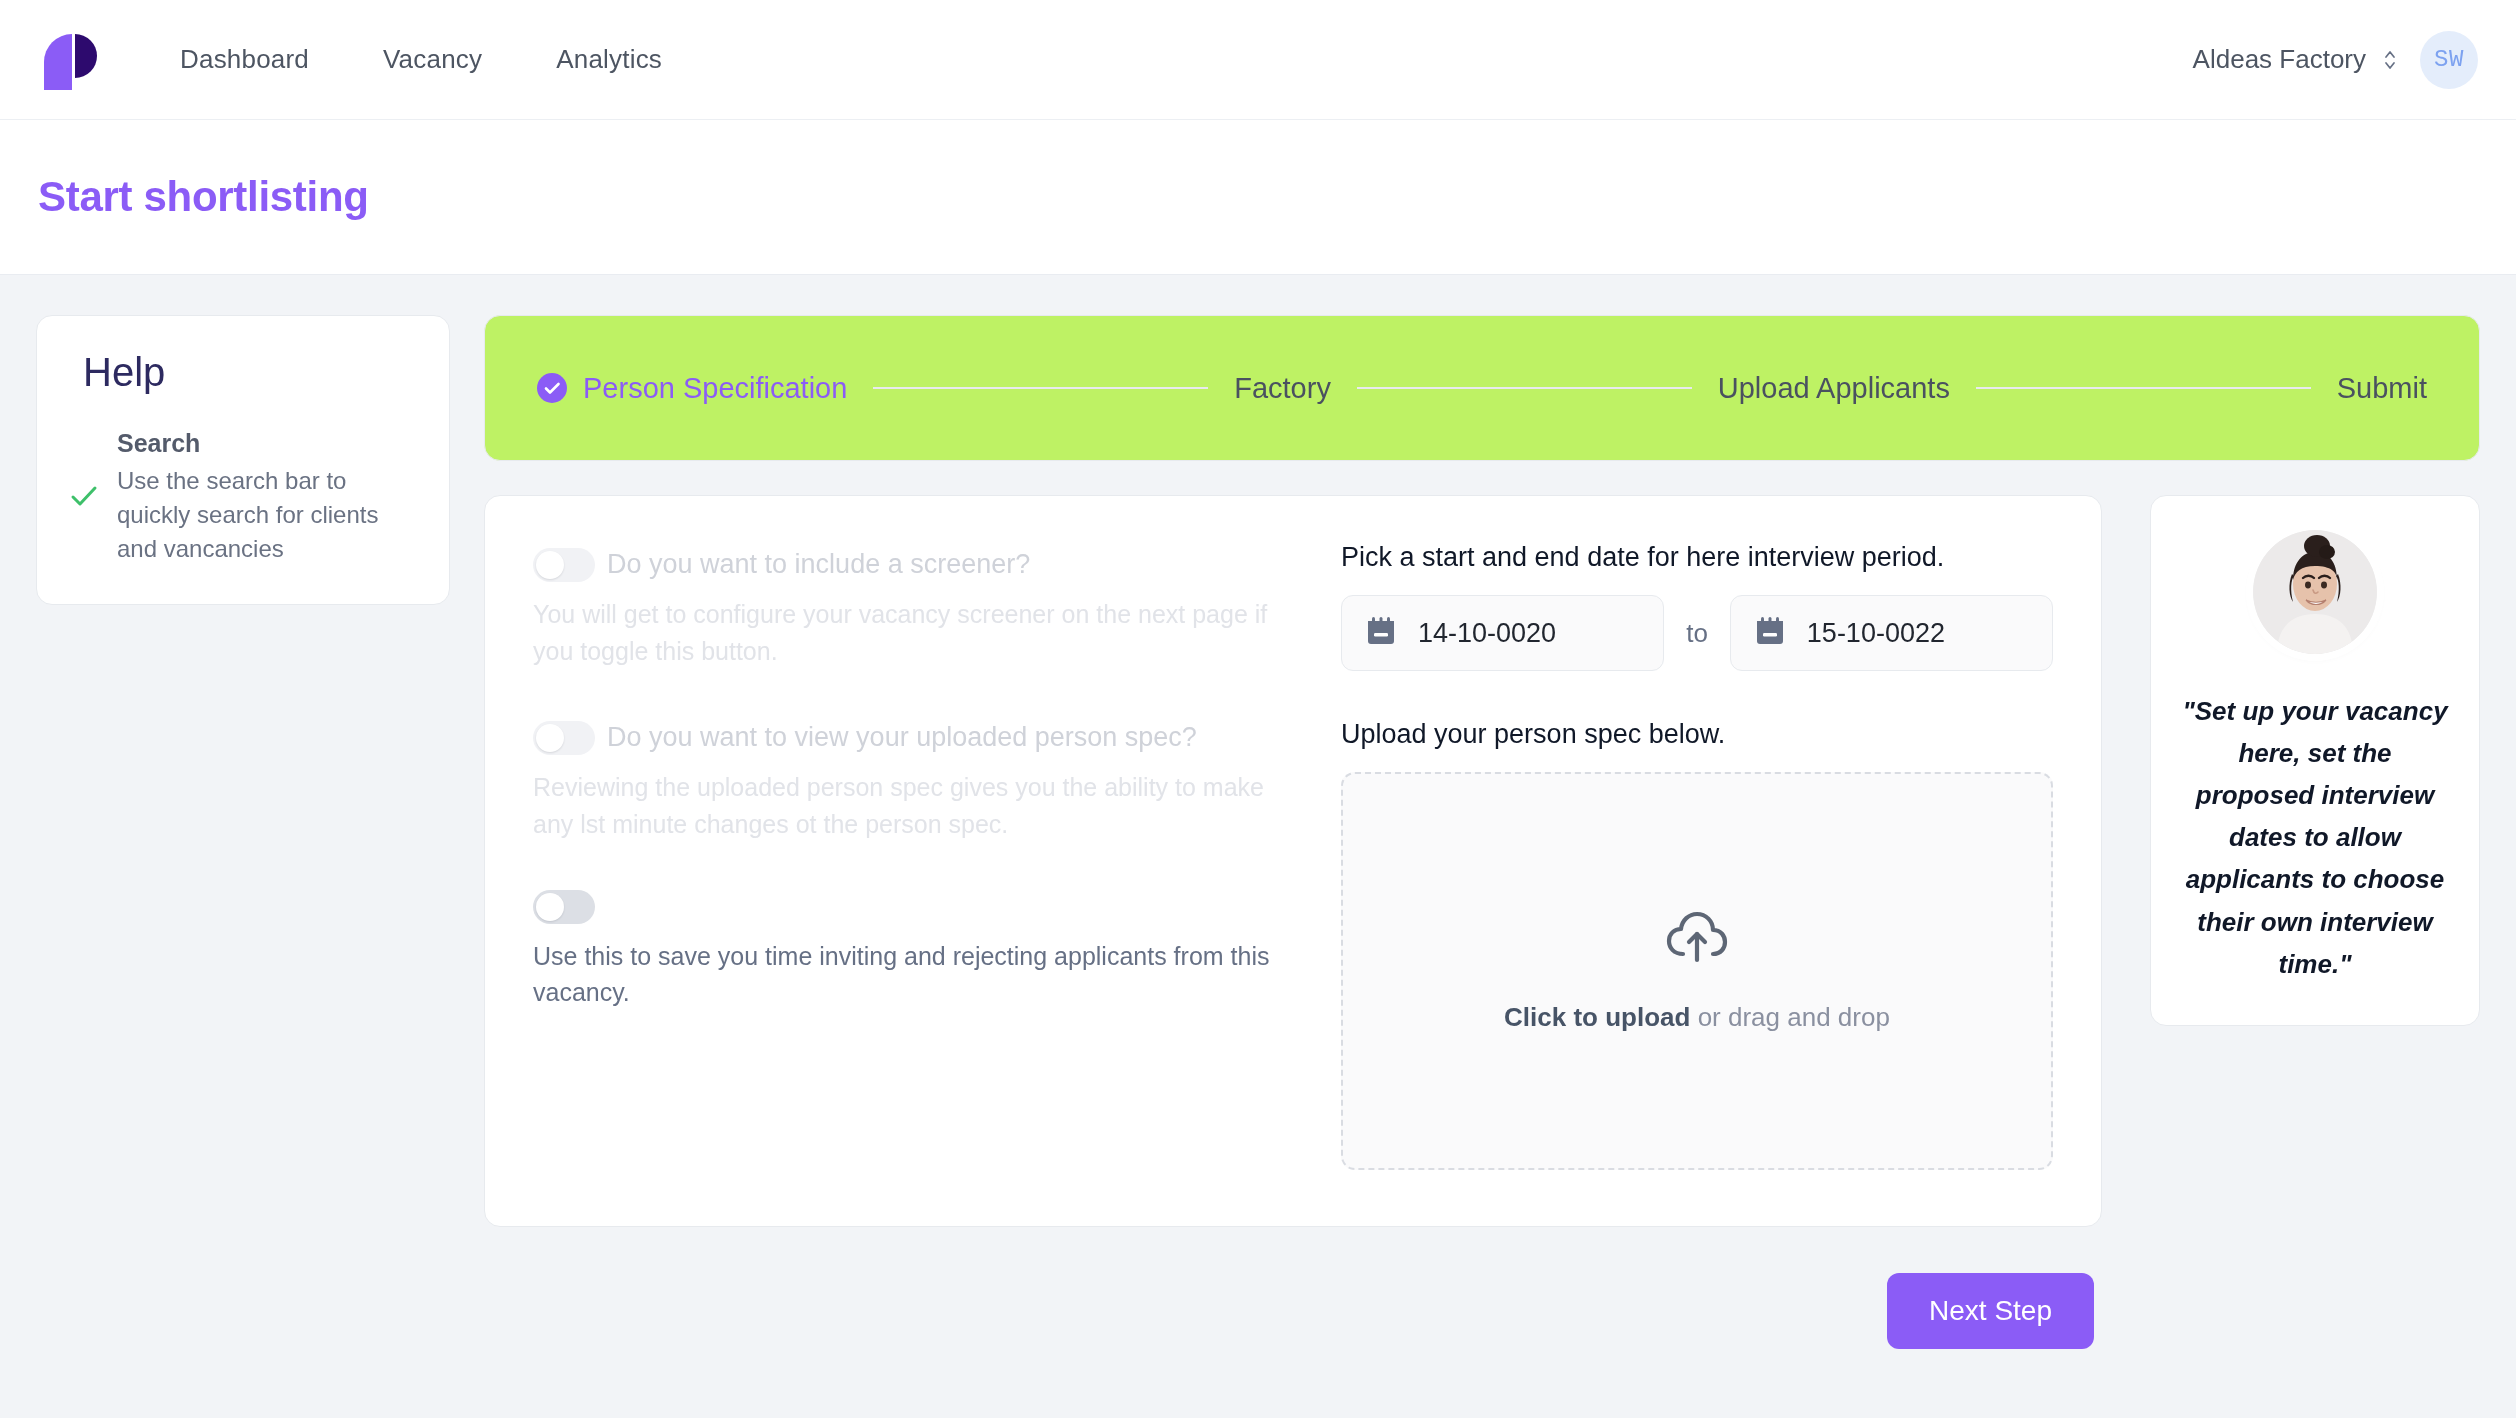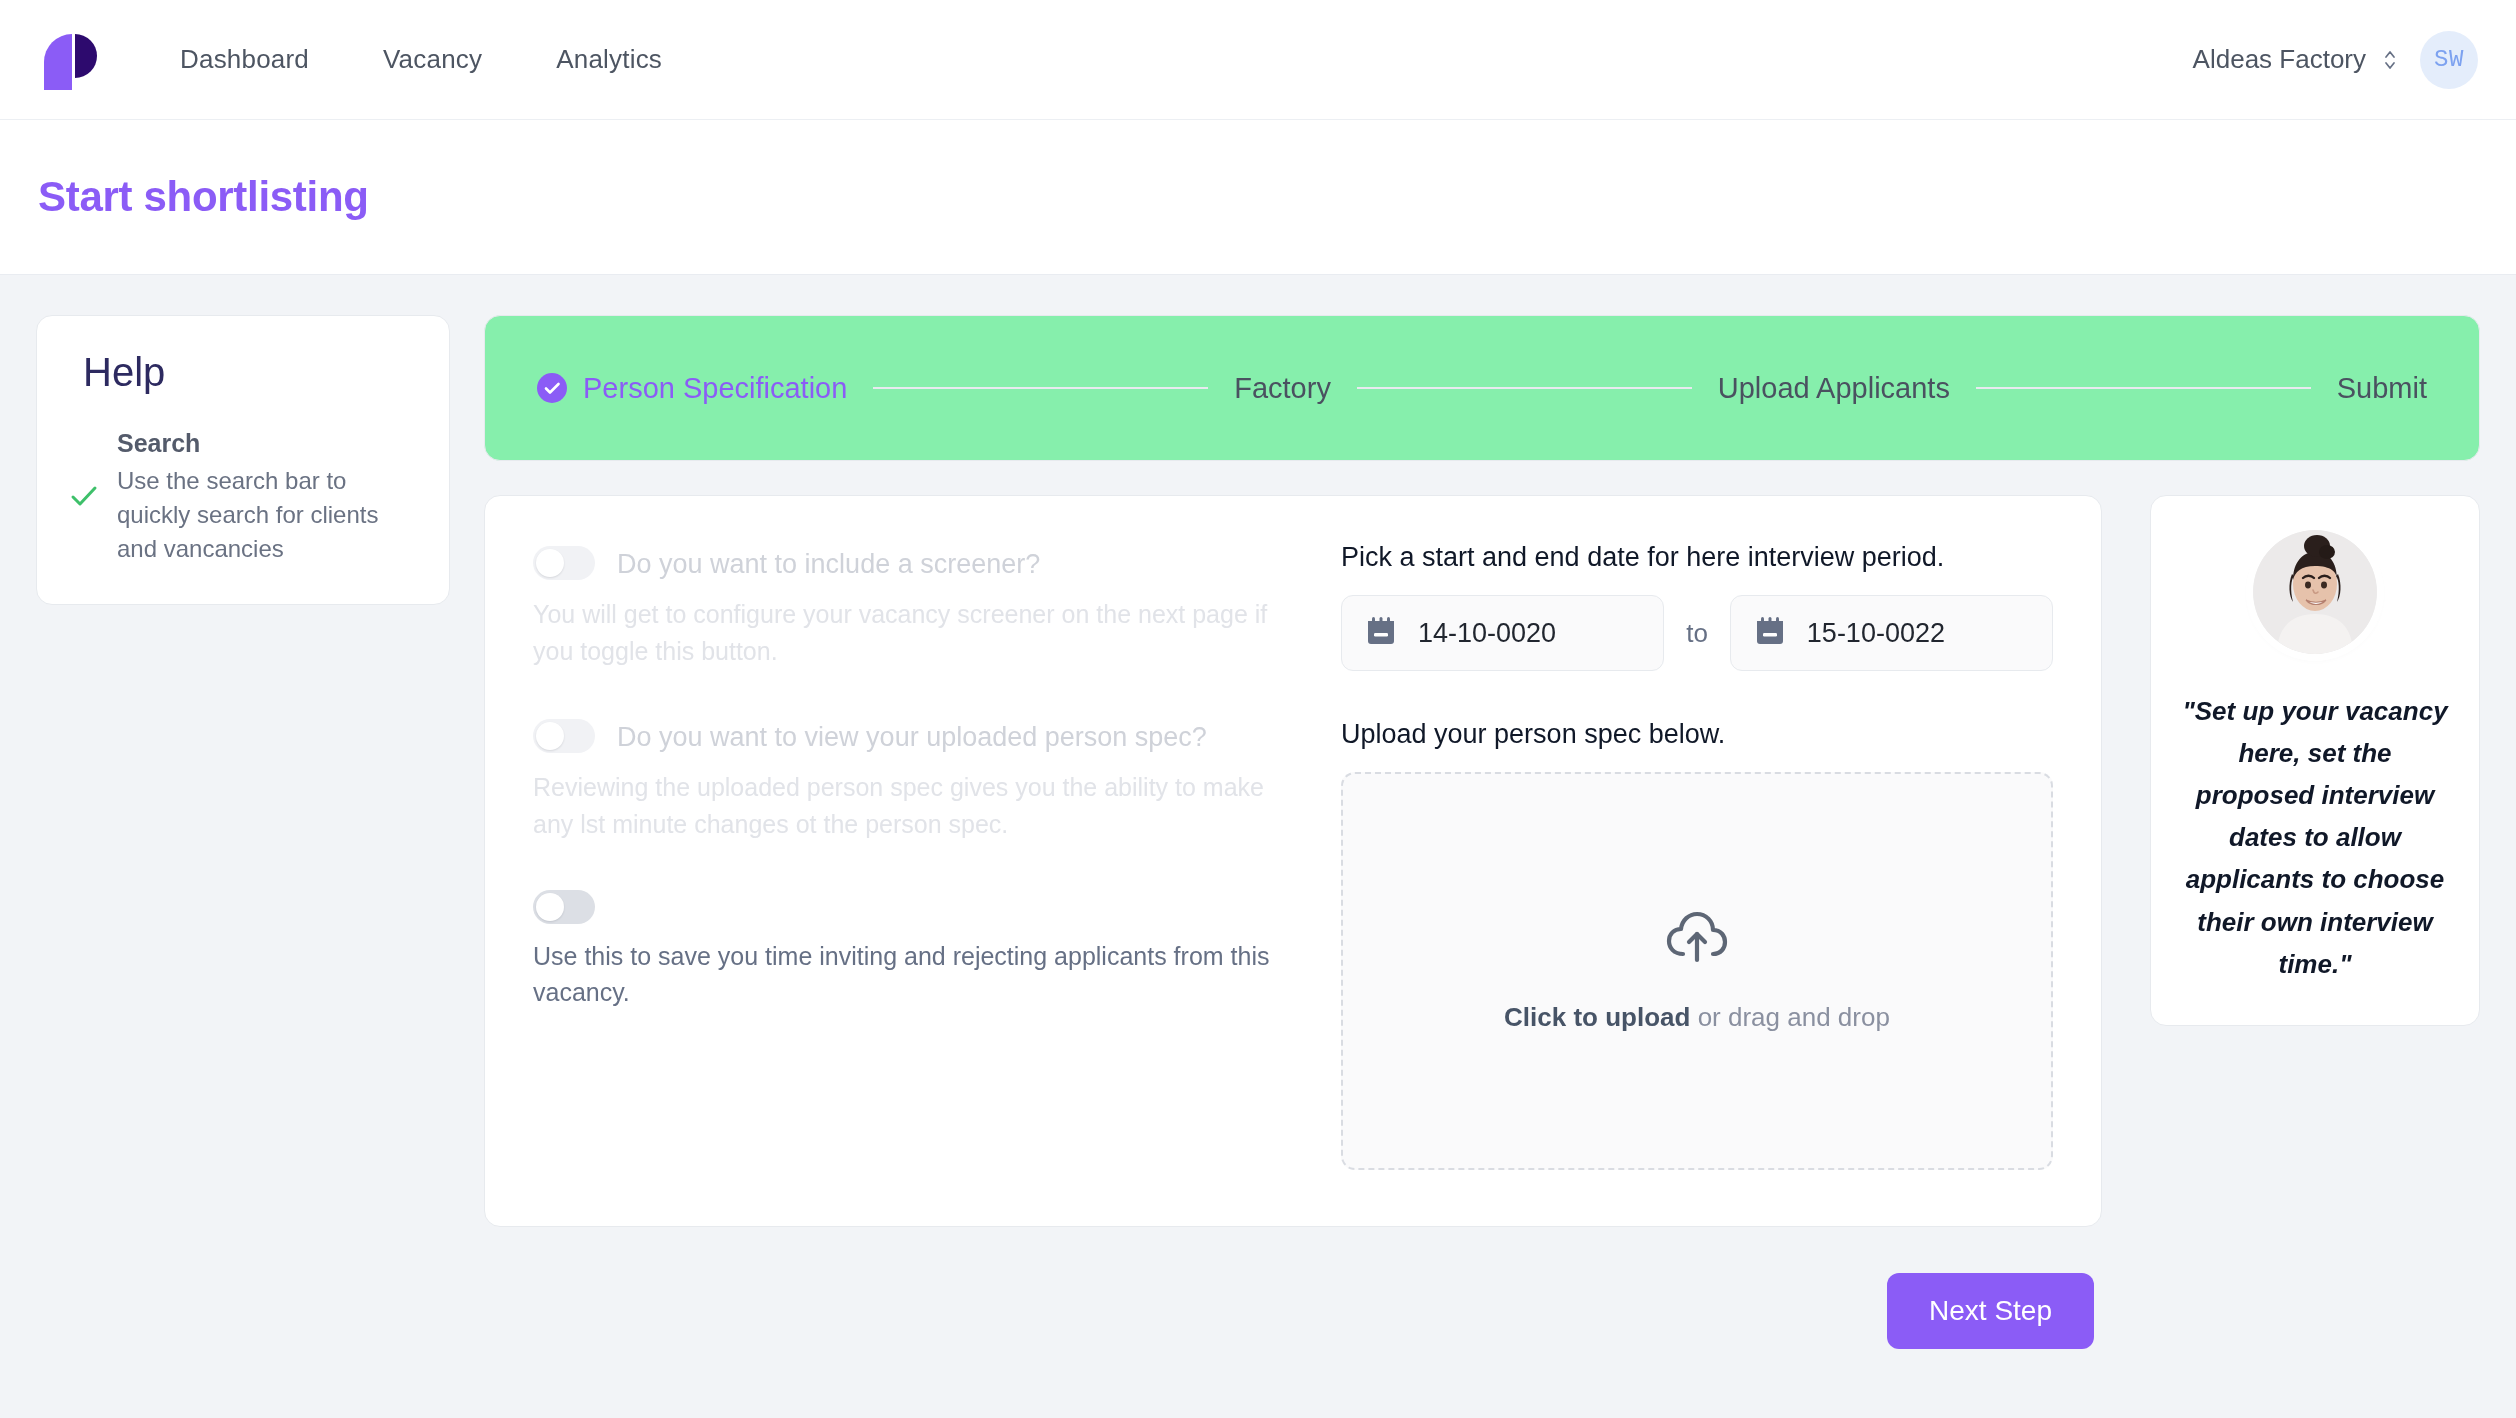--- a/index.html
+++ b/index.html
@@ -154,21 +154,21 @@
 
   
   .main-col {
     flex: 1;
     display: flex;
     flex-direction: column;
     min-width: 0;
   }
 
   .stepper-card {
-    background: #86efac;
+    background: #bef264;
     border: 1px solid #e7eaee;
     border-radius: 16px;
     height: 146px;
     display: flex;
     align-items: center;
     padding: 0 52px;
     margin-bottom: 34px;
   }
   .step {
     display: flex;
@@ -214,22 +214,22 @@
     gap: 48px;
     min-width: 0;
   }
   .form-left { width: 50%; flex: 0 0 50%; }
   .form-right { flex: 1; min-width: 0; }
 
   .toggle-group { margin-bottom: 46px; }
   .toggle-group:last-child { margin-bottom: 0; }
   .toggle-row {
     display: flex;
-    align-items: center;
-    gap: 22px;
+    align-items: flex-end;
+    gap: 12px;
     margin-bottom: 14px;
   }
   .switch {
     width: 62px; height: 34px;
     border-radius: 17px;
     background: #f1f2f5;
     position: relative;
     flex: 0 0 62px;
     margin-top: 2px;
     cursor: pointer;

